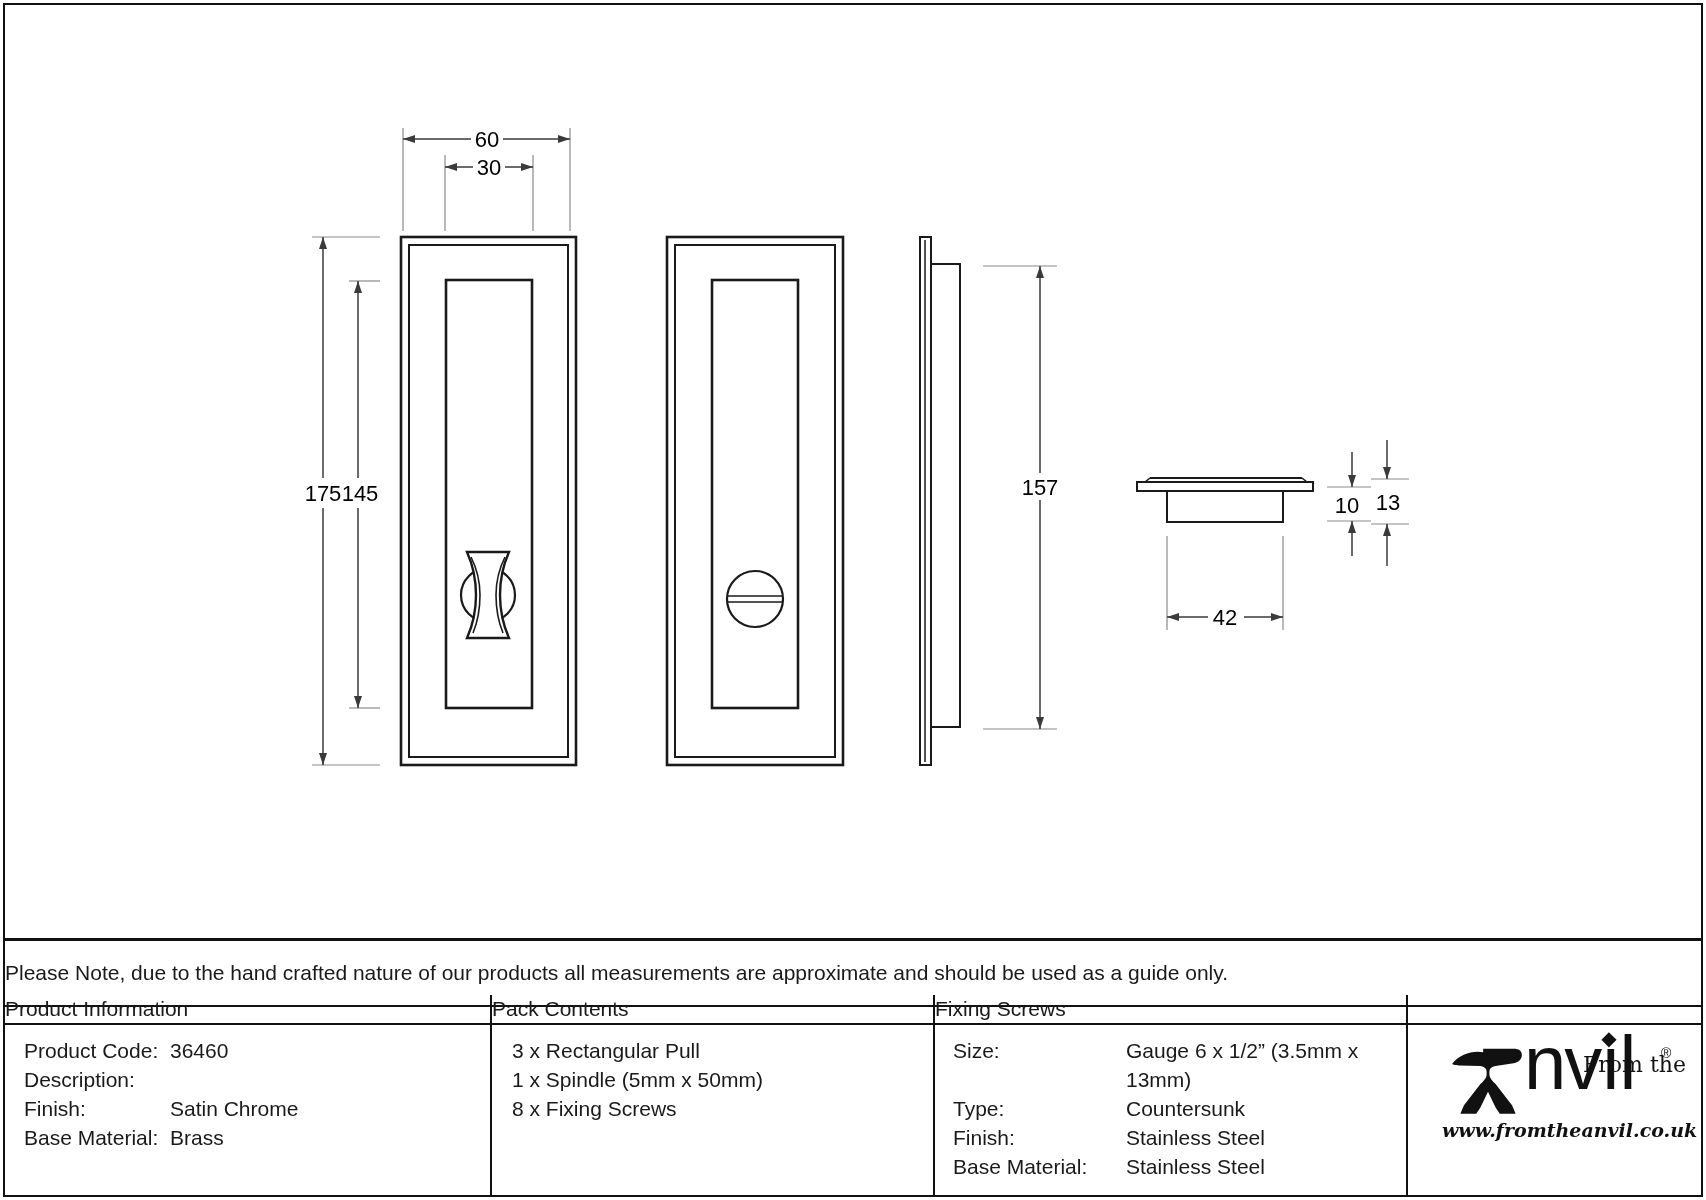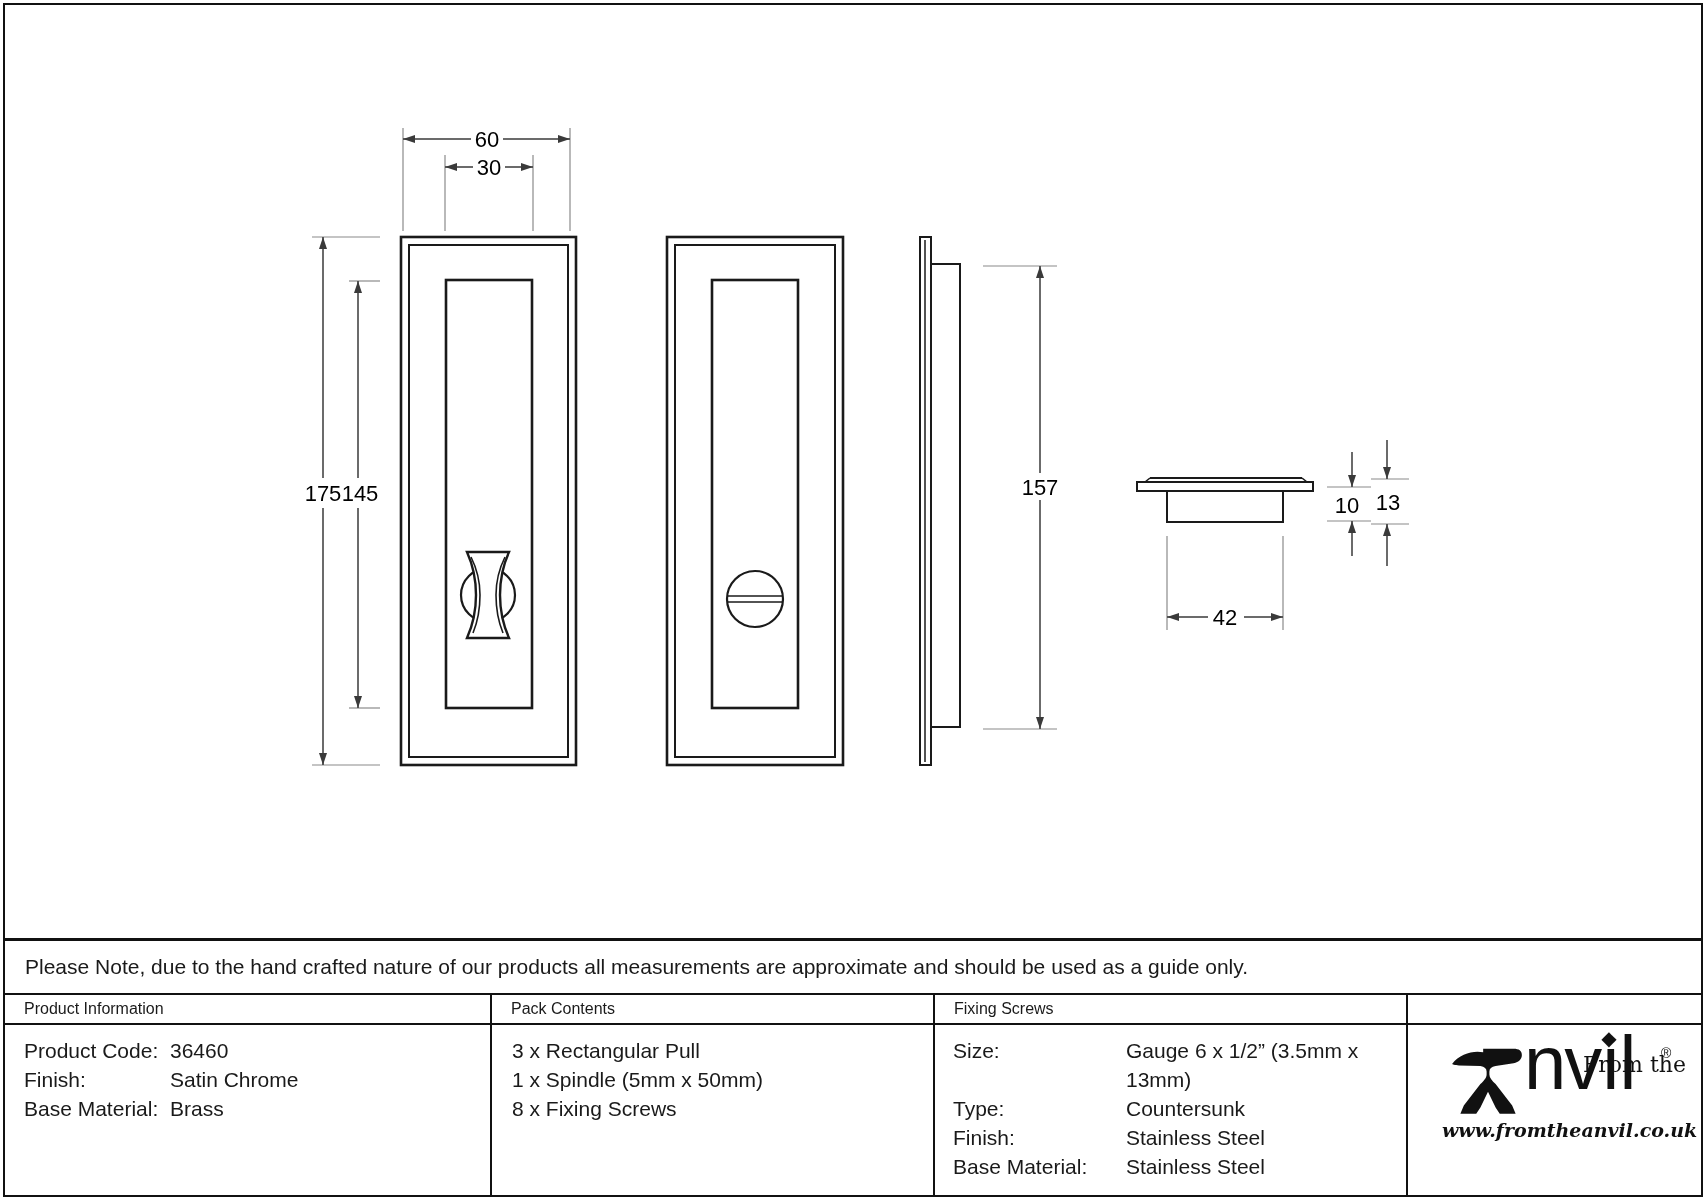--- a/index.html
+++ b/index.html
@@ -5,29 +5,29 @@
   html,body{margin:0;padding:0;background:#fff;}
   body{width:1706px;height:1200px;position:relative;overflow:hidden;
        font-family:"Liberation Sans",sans-serif;color:#1a1a1a;}
   .outer-border{position:absolute;inset:3px;border:2px solid #111;pointer-events:none;}
   svg text{font-family:"Liberation Sans",sans-serif;}
 
   
   .drawing{position:absolute;left:0;top:0;}
 
   
-  .note-row{position:absolute;left:5px;right:5px;top:938px;height:57px;box-sizing:border-box;
+  .note-row{position:absolute;left:5px;right:5px;top:938px;height:69px;box-sizing:border-box;
             border-top:3px solid #111;border-bottom:2px solid #111;display:flex;align-items:center;
-            padding-left:20px;font-size:21px;}
+            font-size:21px;}
 
   
   .info-table{position:absolute;left:5px;right:5px;top:995px;height:200px;display:grid;
               grid-template-columns:487px 443px 473px 1fr;grid-template-rows:30px 1fr;}
   .th{box-sizing:border-box;border-bottom:2px solid #111;display:flex;align-items:center;
-      padding-left:19px;font-size:16px;}
+      font-size:21px;}
   .td{box-sizing:border-box;font-size:21px;}
   .cborder{border-right:2px solid #111;}
   .body-pad1{padding:11px 0 0 19px;}
   .body-pad2{padding:11px 0 0 20px;}
   .body-pad3{padding:11px 0 0 18px;}
   .kv{display:grid;grid-template-columns:146px auto;line-height:29px;}
   .kv3{display:grid;grid-template-columns:148px auto;line-height:29px;gap:25px;}
   .pc-line{line-height:29px;}
 
   
@@ -178,20 +178,21 @@
     <span>Fixing Screws</span>
   </div>
   <div class="th"></div>
 
   <div class="td cborder body-pad1">
     <div class="kv">
       <span>Product Code:</span>
       <span>36460</span>
     </div>
     <div class="kv">
+      <span>Description:</span>
     </div>
     <div class="kv">
       <span>Finish:</span>
       <span>Satin Chrome</span>
     </div>
     <div class="kv">
       <span>Base Material:</span>
       <span>Brass</span>
     </div>
   </div>

